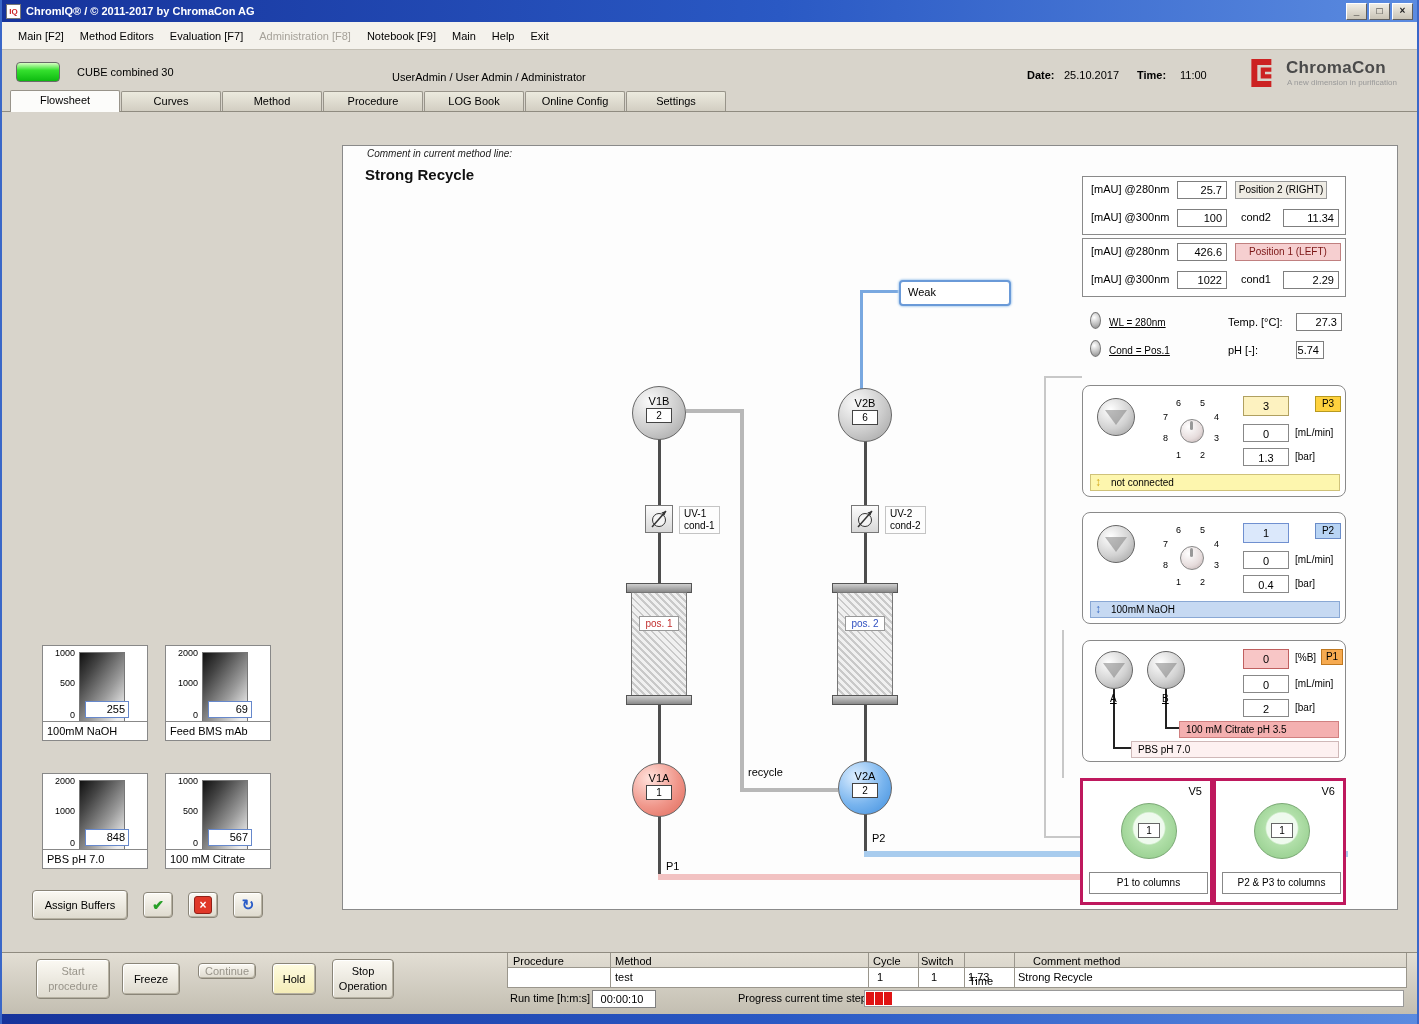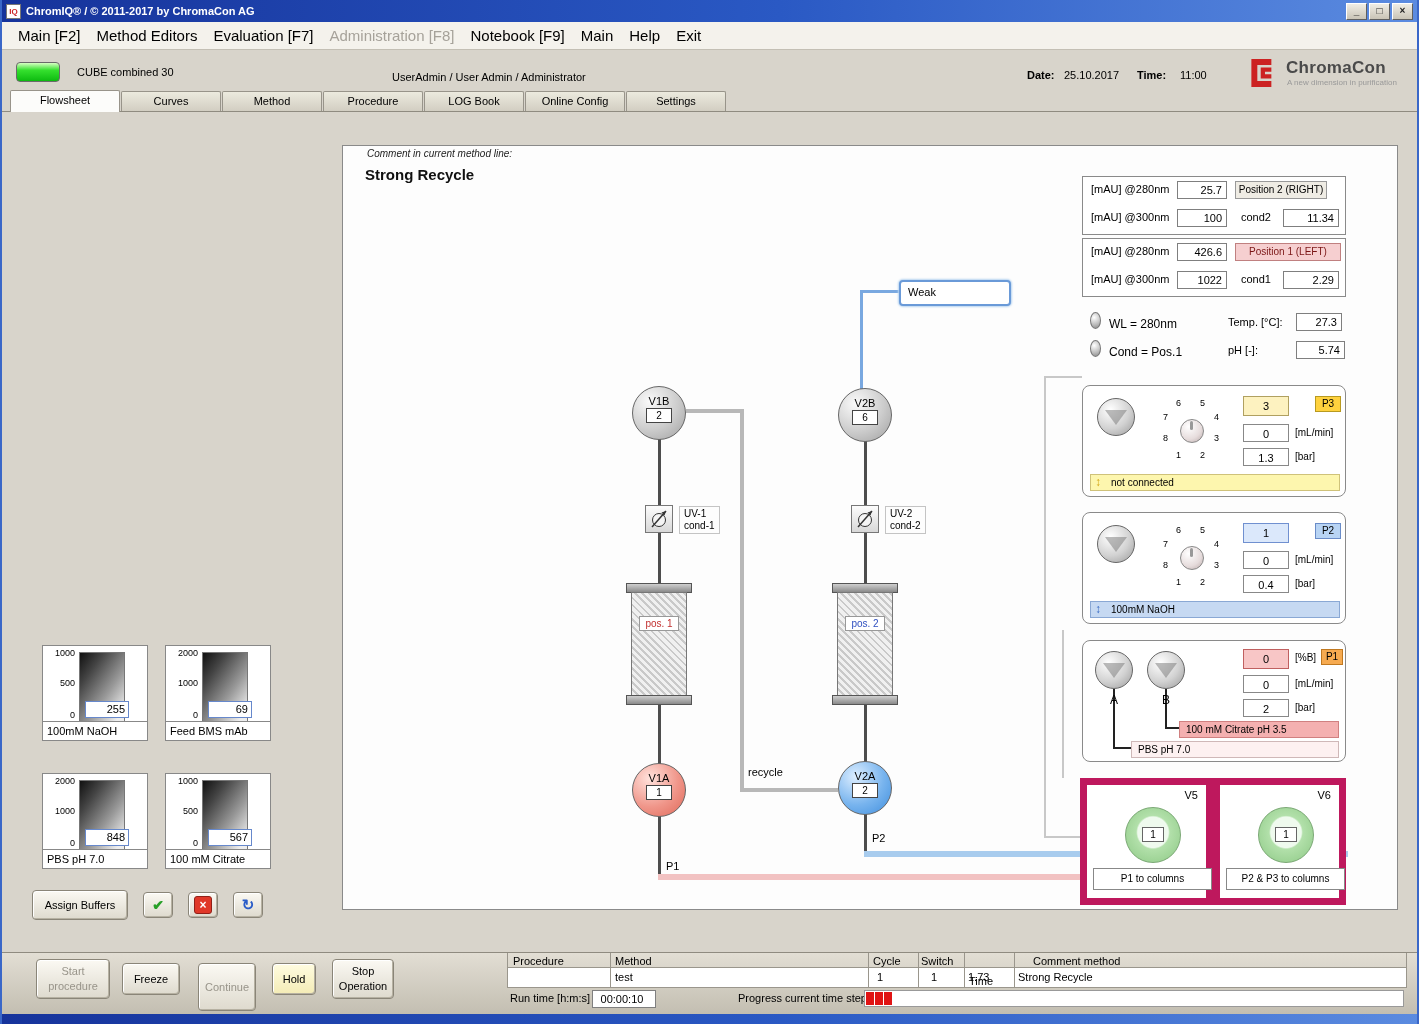--- a/index.html
+++ b/index.html
@@ -1,37 +1,37 @@
 <!DOCTYPE html>
 <html><head>
 <meta charset="utf-8">
 <style>
 * { margin:0; padding:0; box-sizing:border-box; }
 html,body { background:#9aa0a8; }
 #app { position:relative; width:1419px; height:1024px; font-family:"Liberation Sans",sans-serif;
   background:#d8d4cb; overflow:hidden; border-left:2px solid #3a67c8; border-right:2px solid #3a67c8; }
 .abs { position:absolute; }
 .t11 { font-size:11px; color:#000; }
-.t10 { font-size:12px; color:#000; }
+.t10 { font-size:10px; color:#000;text-decoration:underline; }
 
 
 .titlebar { position:absolute; top:0; left:0; width:100%; height:22px;
   background:linear-gradient(90deg,#16339b,#2a59c4 55%,#5b8be0);
   color:#fff; display:flex; align-items:center; padding:0 4px; font-size:11px; font-weight:bold; }
 .app-icon { width:15px; height:15px; background:#fff; border:1px solid #777; margin-right:5px;
   font-size:8px; color:#c22; font-weight:bold; text-align:center; line-height:13px; }
 .winbtns { margin-left:auto; display:flex; gap:2px; }
 .winbtn { width:21px; height:17px; background:linear-gradient(#f0ede5,#c9c4b6);
   border:1px solid; border-color:#fff #5f5f5f #5f5f5f #fff; color:#222; font-size:10px;
   line-height:14px; text-align:center; font-weight:bold; cursor:pointer; }
 
 
 .menubar { position:absolute; top:22px; left:0; width:100%; height:28px; background:#f4f2ec;
   border-bottom:1px solid #c3bfb4; display:flex; align-items:center; padding:0 8px; }
-.menu-item { font-size:15px; padding:4px 8px; cursor:default; }
+.menu-item { font-size:11px; padding:4px 8px; cursor:default; }
 .menu-item.disabled { color:#a6a29a; }
 
 
 .header { position:absolute; top:50px; left:0; width:100%; height:40px; }
 .led { position:absolute; left:14px; top:12px; width:44px; height:20px; border-radius:4px;
   border:1px solid #6a6a6a; background:linear-gradient(#d6ffc2,#35e02e 40%,#0dbb10); }
 .brand { font-size:17px; font-weight:bold; color:#4a4a4a; letter-spacing:.3px; }
 .tagline { font-size:8px; color:#999; }
 
 
@@ -92,21 +92,21 @@
 .n1{left:15px;top:50px}.n2{left:39px;top:50px}.n3{left:53px;top:33px}.n4{left:53px;top:12px}
 .n5{left:39px;top:-2px}.n6{left:15px;top:-2px}.n7{left:2px;top:12px}.n8{left:2px;top:33px}
 .setbox { position:absolute; height:20px; font-size:11px; text-align:center; line-height:18px; }
 .ptag { position:absolute; height:16px; font-size:10px; text-align:center; line-height:14px; border:1px solid #999; }
 .unit { position:absolute; font-size:10px; }
 .pstrip { position:absolute; left:7px; width:250px; height:17px; font-size:10px; line-height:15px;
   padding-left:20px; border:1px solid #bbb; }
 .strip-icon { position:absolute; left:4px; top:0; font-size:12px; font-weight:bold; line-height:15px; }
 .blk { position:absolute; background:#222; }
 
-.vpanel { position:absolute; top:778px; width:133px; height:127px; background:#fff; border:7px solid #be185d; }
+.vpanel { position:absolute; top:778px; width:133px; height:127px; background:#fff; border:3px solid #be185d; }
 .vpanel .vid { position:absolute; right:8px; top:4px; font-size:11px; }
 .gvalve { position:absolute; left:38px; top:22px; width:56px; height:56px; border-radius:50%;
   background:radial-gradient(circle at 50% 45%, #effaee 0 38%, #b2e0aa 42%, #8cc884); border:1px solid #7aa874; }
 .gval2 { position:absolute; left:55px; top:42px; width:22px; height:15px; background:#fff; border:1px solid #666;
   font-size:10px; text-align:center; line-height:13px; }
 .vdesc { position:absolute; left:6px; bottom:8px; width:119px; height:22px; border:1px solid #888;
   background:#fff; font-size:10px; text-align:center; line-height:20px; }
 
 
 .gauge { position:absolute; width:106px; height:88px; background:#fff; border:1px solid #888;margin-top:13px; }
@@ -294,21 +294,21 @@
   </div>
 
   <div class="abs" style="left:1080px;top:300px;width:264px;height:64px;">
     <div class="lamp" style="left:8px;top:12px;"></div>
     <span class="t10 abs" style="left:27px;top:17px;">WL = 280nm</span>
     <span class="t11 abs" style="left:146px;top:16px;">Temp. [°C]:</span>
     <div class="field" style="left:214px;top:13px;width:46px;">27.3</div>
     <div class="lamp" style="left:8px;top:40px;"></div>
     <span class="t10 abs" style="left:27px;top:45px;">Cond = Pos.1</span>
     <span class="t11 abs" style="left:146px;top:44px;">pH [-]:</span>
-    <div class="field" style="left:214px;top:41px;width:49px;">5.74</div>
+    <div class="field" style="left:214px;top:41px;width:28px;">5.74</div>
   </div>
 
   <div class="ppanel" style="top:385px;height:112px;">
     <div class="pump-ball" style="left:14px;top:12px;"></div>
     <div class="dial" style="left:78px;top:14px;">
       <span class="n1">1</span>
       <span class="n2">2</span>
       <span class="n3">3</span>
       <span class="n4">4</span>
       <span class="n5">5</span>
@@ -439,21 +439,21 @@
   <button class="btn3d abs icon-btn" style="left:231px;top:892px;">
     <span class="refresh-icon">↻</span>
   </button>
 
   <div class="bottombar">
     <button class="btn3d disabled abs" style="left:34px;top:6px;width:74px;height:40px;line-height:1.35;">
       <span>Start</span><br>
       <span>procedure</span>
     </button>
     <button class="btn3d abs" style="left:120px;top:10px;width:58px;height:32px;">Freeze</button>
-    <button class="btn3d disabled abs" style="left:196px;top:10px;width:58px;height:48px;">Continue</button>
+    <button class="btn3d disabled abs" style="left:196px;top:10px;width:58px;height:16px;">Continue</button>
     <button class="btn3d abs" style="left:270px;top:10px;width:44px;height:32px;background:linear-gradient(#fffdе0,#f7efbe);background:linear-gradient(#fffce0,#f4ecb6);">Hold</button>
     <button class="btn3d abs" style="left:330px;top:6px;width:62px;height:40px;line-height:1.35;">
       <span>Stop</span><br>
       <span>Operation</span>
     </button>
 
     <div class="cellwhite" style="left:505px;top:14px;width:899px;height:20px;"></div>
     <div class="tline" style="left:505px;top:0;width:1px;height:34px;"></div>
     <div class="tline" style="left:608px;top:0;width:1px;height:34px;"></div>
     <div class="tline" style="left:866px;top:0;width:1px;height:34px;"></div>

